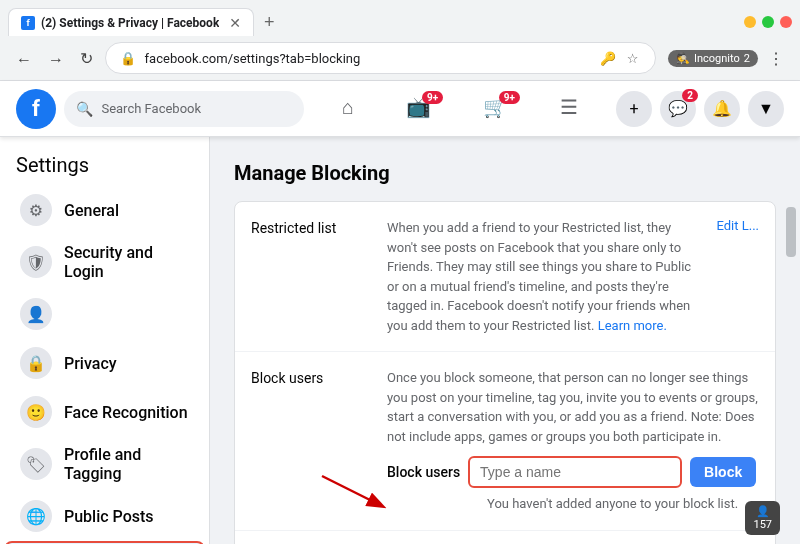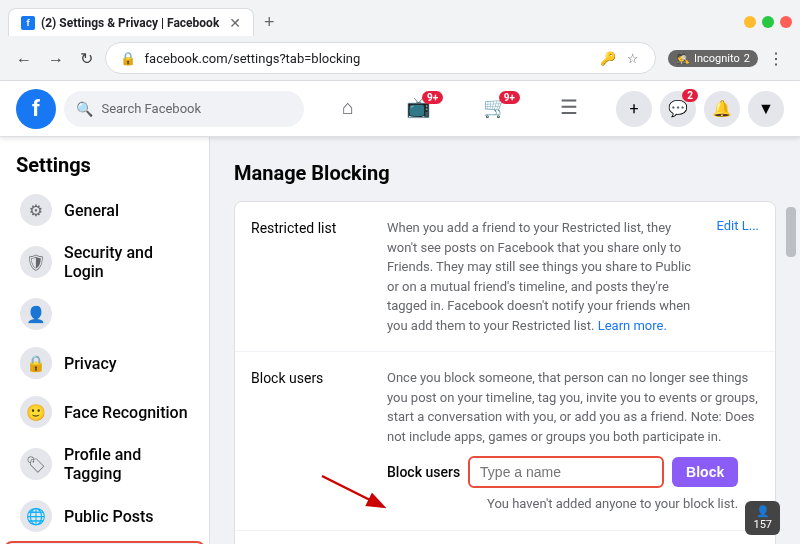--- a/index.html
+++ b/index.html
@@ -40,21 +40,21 @@
     .fb-nav-badge { position: absolute; top: 4px; right: 12px; background: #e41e3f; color: #fff; font-size: 10px; border-radius: 10px; padding: 1px 5px; font-weight: bold; }
     .fb-nav-right { display: flex; align-items: center; gap: 8px; }
     .fb-nav-action { width: 36px; height: 36px; background: #e4e6eb; border-radius: 50%; display: flex; align-items: center; justify-content: center; cursor: pointer; font-size: 16px; color: #050505; position: relative; }
     .fb-nav-action .badge { position: absolute; top: -2px; right: -2px; background: #e41e3f; color: #fff; font-size: 10px; border-radius: 10px; padding: 1px 5px; font-weight: bold; }
 
     
     .fb-main { display: flex; height: calc(544px - 36px - 44px - 56px); background: #f0f2f5; }
 
     
     .sidebar { width: 210px; background: #fff; overflow-y: auto; border-right: 1px solid #dddfe2; flex-shrink: 0; }
-    .sidebar-title { font-size: 20px; font-weight: 700; color: #050505; padding: 16px 16px 8px 16px; }
+    .sidebar-title { font-size: 20px; font-weight: 400; color: #050505; padding: 16px 16px 8px 16px; }
     .sidebar-item { display: flex; align-items: center; gap: 12px; padding: 8px 16px; cursor: pointer; border-radius: 8px; margin: 1px 4px; color: #050505; }
     .sidebar-item.active { background: #e7f3ff; color: #1877f2; }
     .sidebar-item.active .sidebar-icon { color: #1877f2; }
     .sidebar-icon { width: 32px; height: 32px; background: #e4e6eb; border-radius: 50%; display: flex; align-items: center; justify-content: center; font-size: 16px; flex-shrink: 0; color: #65676b; }
     .sidebar-item.active .sidebar-icon { background: #c7e0ff; }
     .sidebar-item-label { font-size: 16px; font-weight: 500; }
     .sidebar-item.active { border: 2px solid #e74c3c; }
 
     
     .content { flex: 1; overflow-y: auto; background: #f0f2f5; padding: 24px; }
@@ -65,22 +65,22 @@
     .card-row { display: flex; padding: 16px; border-bottom: 1px solid #f0f2f5; gap: 16px; }
     .card-row:last-child { border-bottom: none; }
     .card-label { min-width: 120px; font-weight: 400; font-size: 14px; color: #050505; padding-top: 2px; flex-shrink: 0; }
     .card-content { flex: 1; font-size: 13px; color: #65676b; line-height: 1.5; }
     .card-action { color: #1877f2; font-size: 13px; cursor: pointer; flex-shrink: 0; white-space: nowrap; }
     .learn-more { color: #1877f2; cursor: pointer; }
 
     
     .block-input-row { display: flex; align-items: center; gap: 8px; margin-top: 10px; }
     .block-input-label { font-size: 14px; font-weight: 500; color: #050505; }
-    .block-input { border: 2px solid #e74c3c; border-radius: 6px; padding: 6px 10px; font-size: 14px; color: #888; width: 196px; outline: none; }
-    .block-btn { background: #8b5cf6; color: #fff; border: none; border-radius: 6px; padding: 7px 14px; font-size: 14px; font-weight: 600; cursor: pointer; white-space: nowrap; }
+    .block-input { border: 2px solid #e74c3c; border-radius: 6px; padding: 6px 10px; font-size: 14px; color: #888; width: 214px; outline: none; }
+    .block-btn { background: #3b82f6; color: #fff; border: none; border-radius: 6px; padding: 7px 14px; font-size: 14px; font-weight: 600; cursor: pointer; white-space: nowrap; }
     .block-empty-msg { font-size: 13px; color: #65676b; margin-top: 6px; margin-left: 100px; }
 
     
     .arrow-container { position: relative; }
 
     
     .content::-webkit-scrollbar { width: 8px; }
     .content::-webkit-scrollbar-track { background: #f1f1f1; }
     .content::-webkit-scrollbar-thumb { background: #c1c1c1; border-radius: 4px; }
   </style>

